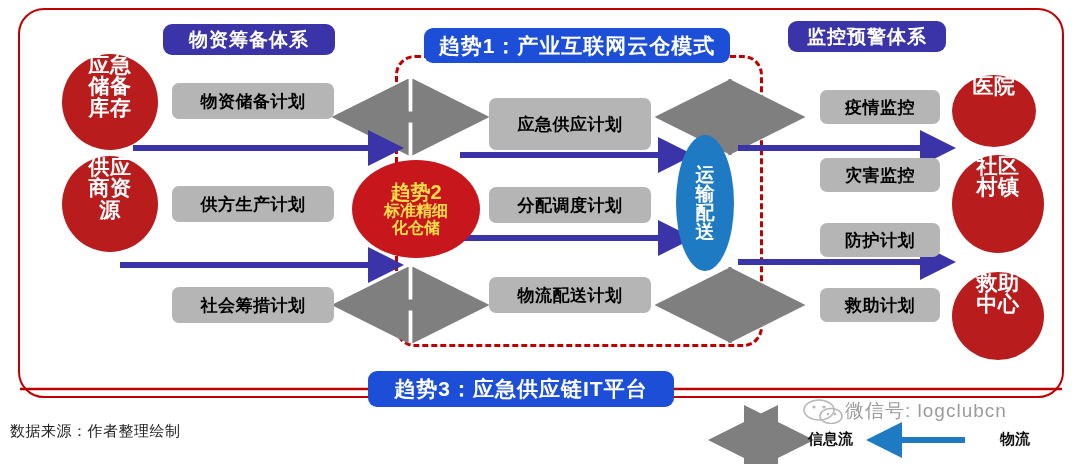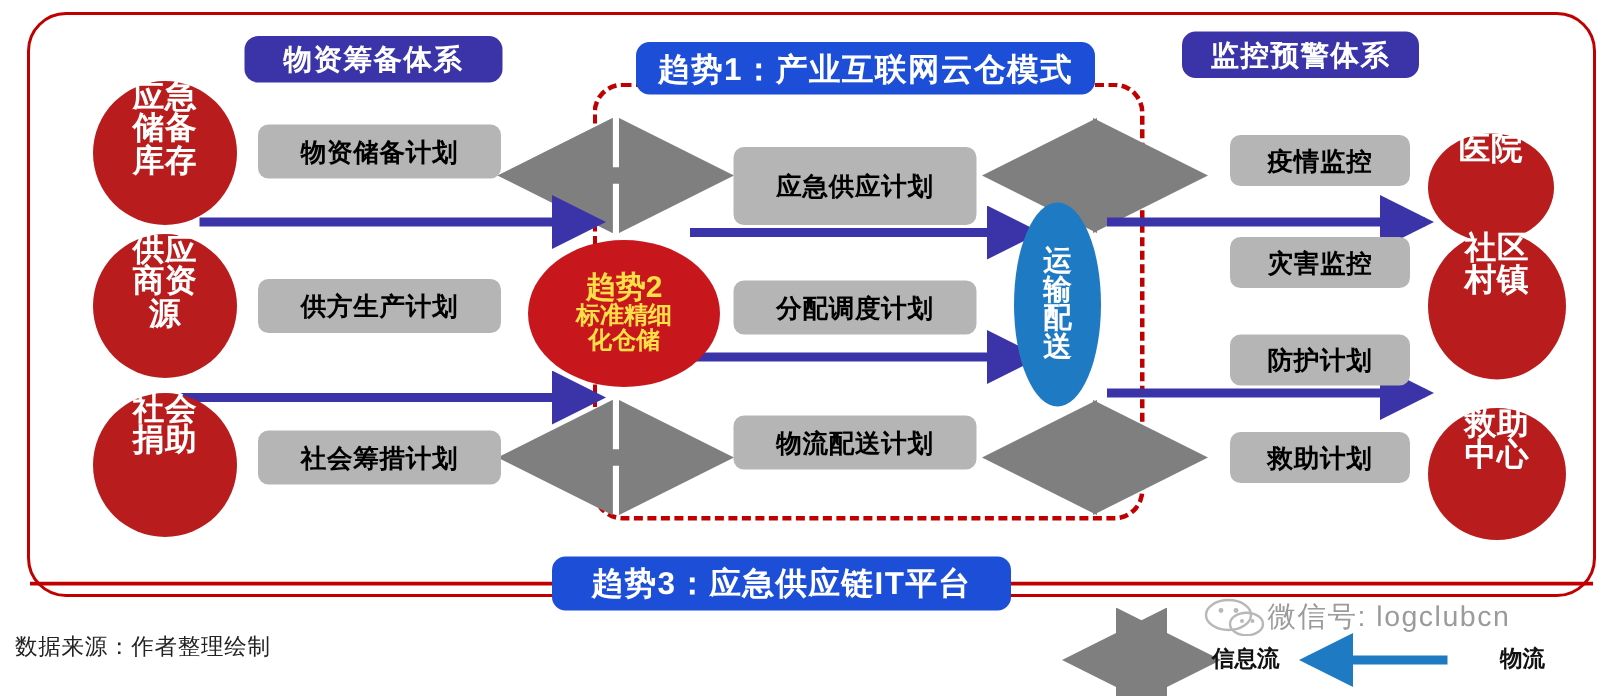--- a/index.html
+++ b/index.html
@@ -177,26 +177,20 @@
   </div>
 
   <div class="abs circle" style="left:62px;top:156px;width:96px;height:96px;font-size:21px;">
     <div>
       <span>供应</span>
       <span>商资</span>
       <span>源</span>
     </div>
   </div>
 
-  <div class="abs circle" style="left:62px;top:262px;width:96px;height:96px;font-size:21px;">
-    <div>
-      <span>社会</span>
-      <span>捐助</span>
-    </div>
-  </div>
 
   <div class="abs gray-box" style="left:172px;top:83px;width:162px;height:36px;font-size:17px;">
     <span>物资储备计划</span>
   </div>
   <div class="abs gray-box" style="left:172px;top:186px;width:162px;height:36px;font-size:17px;">
     <span>供方生产计划</span>
   </div>
   <div class="abs gray-box" style="left:172px;top:287px;width:162px;height:36px;font-size:17px;">
     <span>社会筹措计划</span>
   </div>
@@ -230,21 +224,21 @@
   <div class="abs gray-box" style="left:820px;top:158px;width:120px;height:34px;font-size:17px;">
     <span>灾害监控</span>
   </div>
   <div class="abs gray-box" style="left:820px;top:223px;width:120px;height:34px;font-size:17px;">
     <span>防护计划</span>
   </div>
   <div class="abs gray-box" style="left:820px;top:288px;width:120px;height:34px;font-size:17px;">
     <span>救助计划</span>
   </div>
 
-  <div class="abs circle" style="left:952px;top:89px;width:84px;height:72px;font-size:21px;">
+  <div class="abs circle" style="left:952px;top:75px;width:84px;height:72px;font-size:21px;">
     <div>
       <span>医院</span>
     </div>
   </div>
   <div class="abs circle" style="left:952px;top:155px;width:92px;height:98px;font-size:21px;">
     <div>
       <span>社区</span>
       <span>村镇</span>
     </div>
   </div>

